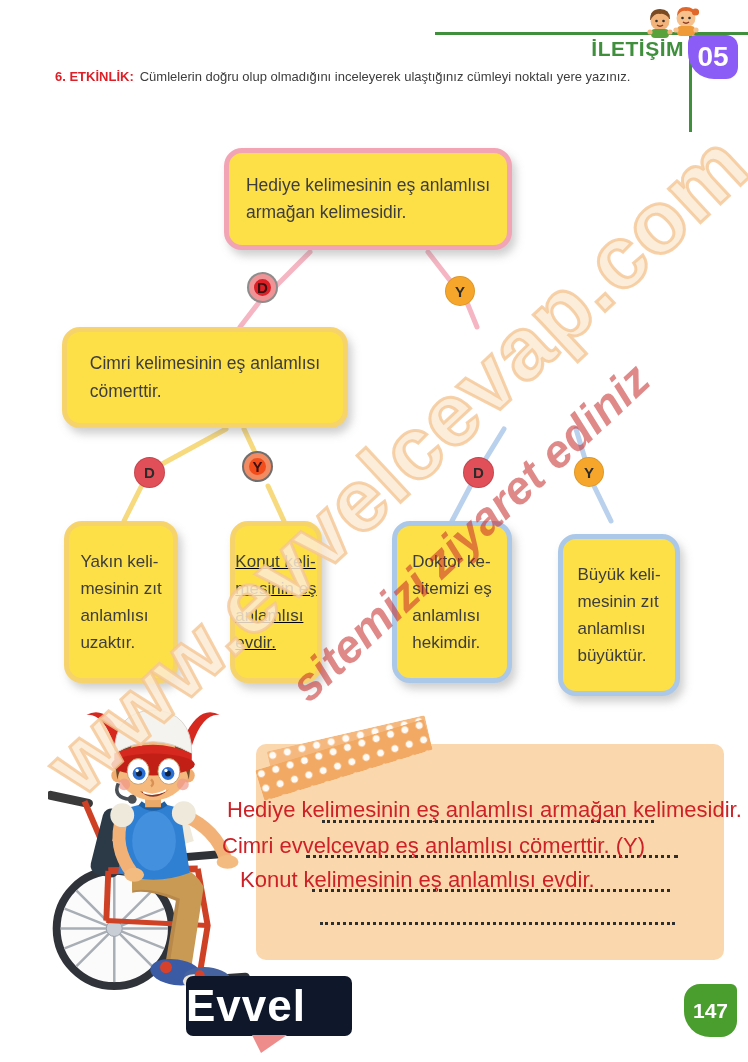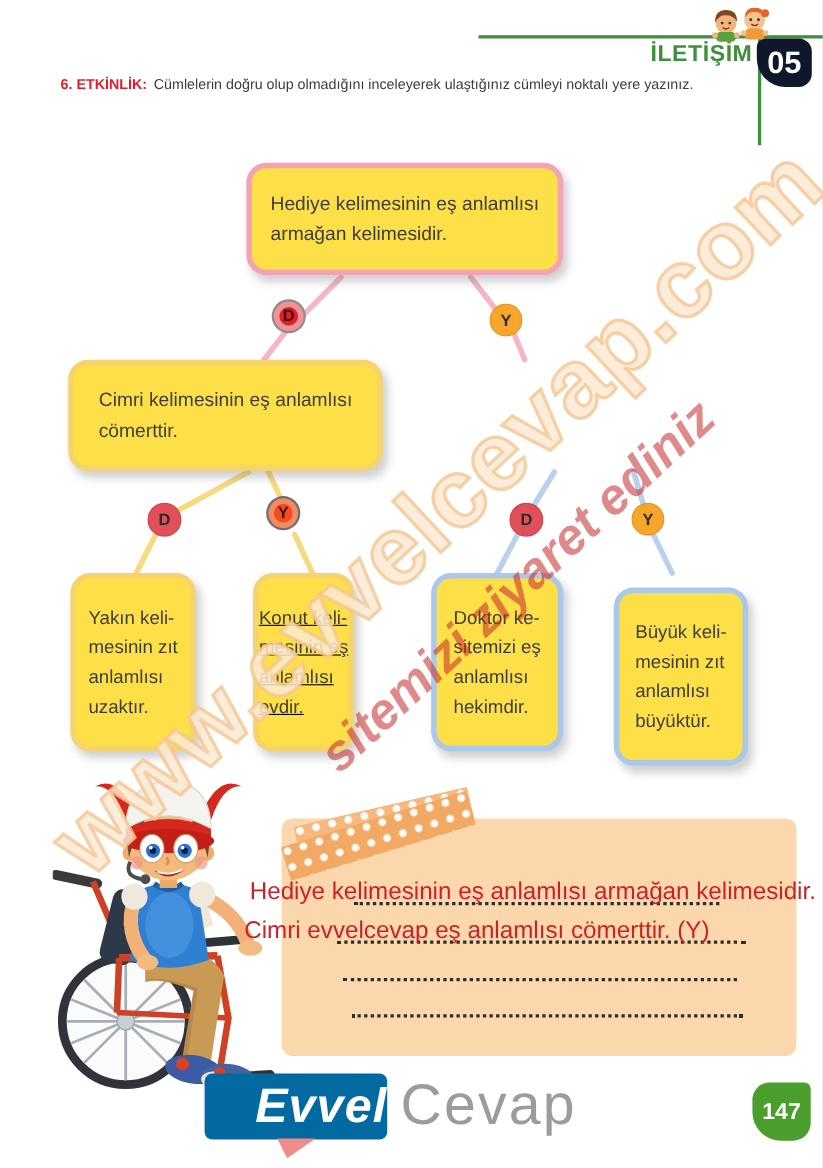--- a/index.html
+++ b/index.html
@@ -3,21 +3,21 @@
 <meta charset="utf-8">
 <style>
   * { margin:0; padding:0; box-sizing:border-box; }
   body { background:#888; font-family:"Liberation Sans", sans-serif; }
   .page { position:relative; width:748px; height:1062px; background:#ffffff; overflow:hidden; margin:0 auto; }
 
   
   .top-line { position:absolute; left:435px; top:32px; width:313px; height:3px; background:#3f8f3d; }
   .side-line { position:absolute; left:689px; top:32px; width:3px; height:100px; background:#3f8f3d; }
   .section-title { position:absolute; right:64px; top:37px; color:#3f8f3d; font-size:21px; font-weight:700; letter-spacing:.5px; }
-  .badge05 { position:absolute; left:688px; top:35px; width:50px; height:44px; background:#0f172a;
+  .badge05 { position:absolute; left:688px; top:35px; width:50px; height:44px; background:#8b5cf6;
              color:#fff; font-size:28px; font-weight:700; display:flex; align-items:center; justify-content:center;
              border-radius:8px 12px 12px 26px; z-index:4; }
   .kids { position:absolute; left:642px; top:5px; width:66px; height:34px; z-index:5; }
 
   
   .activity { position:absolute; left:55px; top:66px; width:644px; font-size:13px; line-height:1.62;
               color:#3d3d3d; font-weight:500; text-align:justify; }
   .activity .etk { color:#dd1f27; font-weight:700; margin-right:6px; }
 
   
@@ -68,22 +68,22 @@
 
   
   .wm-url { position:absolute; left:-60px; top:420px; width:900px; text-align:center; z-index:40;
             transform:rotate(-43deg); font-size:88px; font-weight:800; letter-spacing:1px;
             color:rgba(252,234,212,.85); -webkit-text-stroke:3px rgba(244,198,148,.8); pointer-events:none; }
   .wm-script { position:absolute; left:40px; top:505px; width:860px; text-align:center; z-index:41;
                transform:rotate(-43deg); font-size:46px; font-weight:700; font-style:italic;
                color:rgba(198,40,40,.55); pointer-events:none; }
 
   
-  .logo-bubble { position:absolute; left:186px; top:976px; width:166px; height:60px; background:#0369a1;
-                 border-radius:7px; display:flex; align-items:center; justify-content:flex-end; z-index:8;font-style:italic; }
+  .logo-bubble { position:absolute; left:186px; top:976px; width:166px; height:60px; background:#0f172a;
+                 border-radius:7px; display:flex; align-items:center; justify-content:flex-start; z-index:8; }
   .logo-bubble::after { content:""; position:absolute; left:66px; bottom:-17px; width:0; height:0;
                  border-left:9px solid transparent; border-right:26px solid transparent;
                  border-top:18px solid #ee8c8c; }
   .logo-evvel { color:#fff; font-size:44px; font-weight:700; letter-spacing:1px; }
   .logo-cevap { position:absolute; left:364px; top:975px; font-size:52px; font-weight:500; color:#9c9c9c;
                 letter-spacing:2px; z-index:8; }
   .page-badge { position:absolute; left:684px; top:984px; width:53px; height:53px; background:#4a9e2d;
                 color:#fff; font-size:21px; font-weight:700; display:flex; align-items:center; justify-content:center;
                 border-radius:16px 6px 16px 26px; z-index:8; }
 </style>
@@ -178,20 +178,21 @@
   <div class="circle plain-red c2d">D</div>
   <div class="circle sel-orangered c2y">Y</div>
   <div class="circle plain-red c3d">D</div>
   <div class="circle plain-orange c3y">Y</div>
 
   <div class="answer-box"></div>
   <div class="tape tape1"></div>
   <div class="tape tape2"></div>
   <div class="ans-line ans1">Hediye kelimesinin eş anlamlısı armağan kelimesidir. (D)</div>
   <div class="ans-line ans2">Cimri evvelcevap eş anlamlısı cömerttir. (Y)</div>
+  <div class="ans-line ans3">Konut kelimesinin eş anlamlısı evdir.</div>
   <div class="dotline d1"></div>
   <div class="dotline d2"></div>
   <div class="dotline d3"></div>
   <div class="dotline d4"></div>
 
   <svg class="boy" viewBox="0 0 220 310">
     <path d="M2 104 L40 112" stroke="#3a3a3a" stroke-width="9" stroke-linecap="round"></path>
     <path d="M36 110 L66 180" stroke="#cf4125" stroke-width="6"></path>
     <circle cx="66" cy="238" r="58" fill="#fbfbfb" stroke="#30343a" stroke-width="8"></circle>
     <g stroke="#a8aeb6" stroke-width="2.5">
@@ -256,16 +257,15 @@
     <path d="M70 92 Q64 106 82 108" stroke="#4a4f55" stroke-width="3.5" fill="none"></path>
     <circle cx="84" cy="108" r="4.5" fill="#4a4f55"></circle>
   </svg>
 
   <div class="wm-url">www.evvelcevap.com</div>
   <div class="wm-script">sitemizi ziyaret ediniz</div>
 
   <div class="logo-bubble">
     <span class="logo-evvel">Evvel</span>
   </div>
-  <div class="logo-cevap">Cevap</div>
   <div class="page-badge">147</div>
 
 </div>
 
 </body></html>

